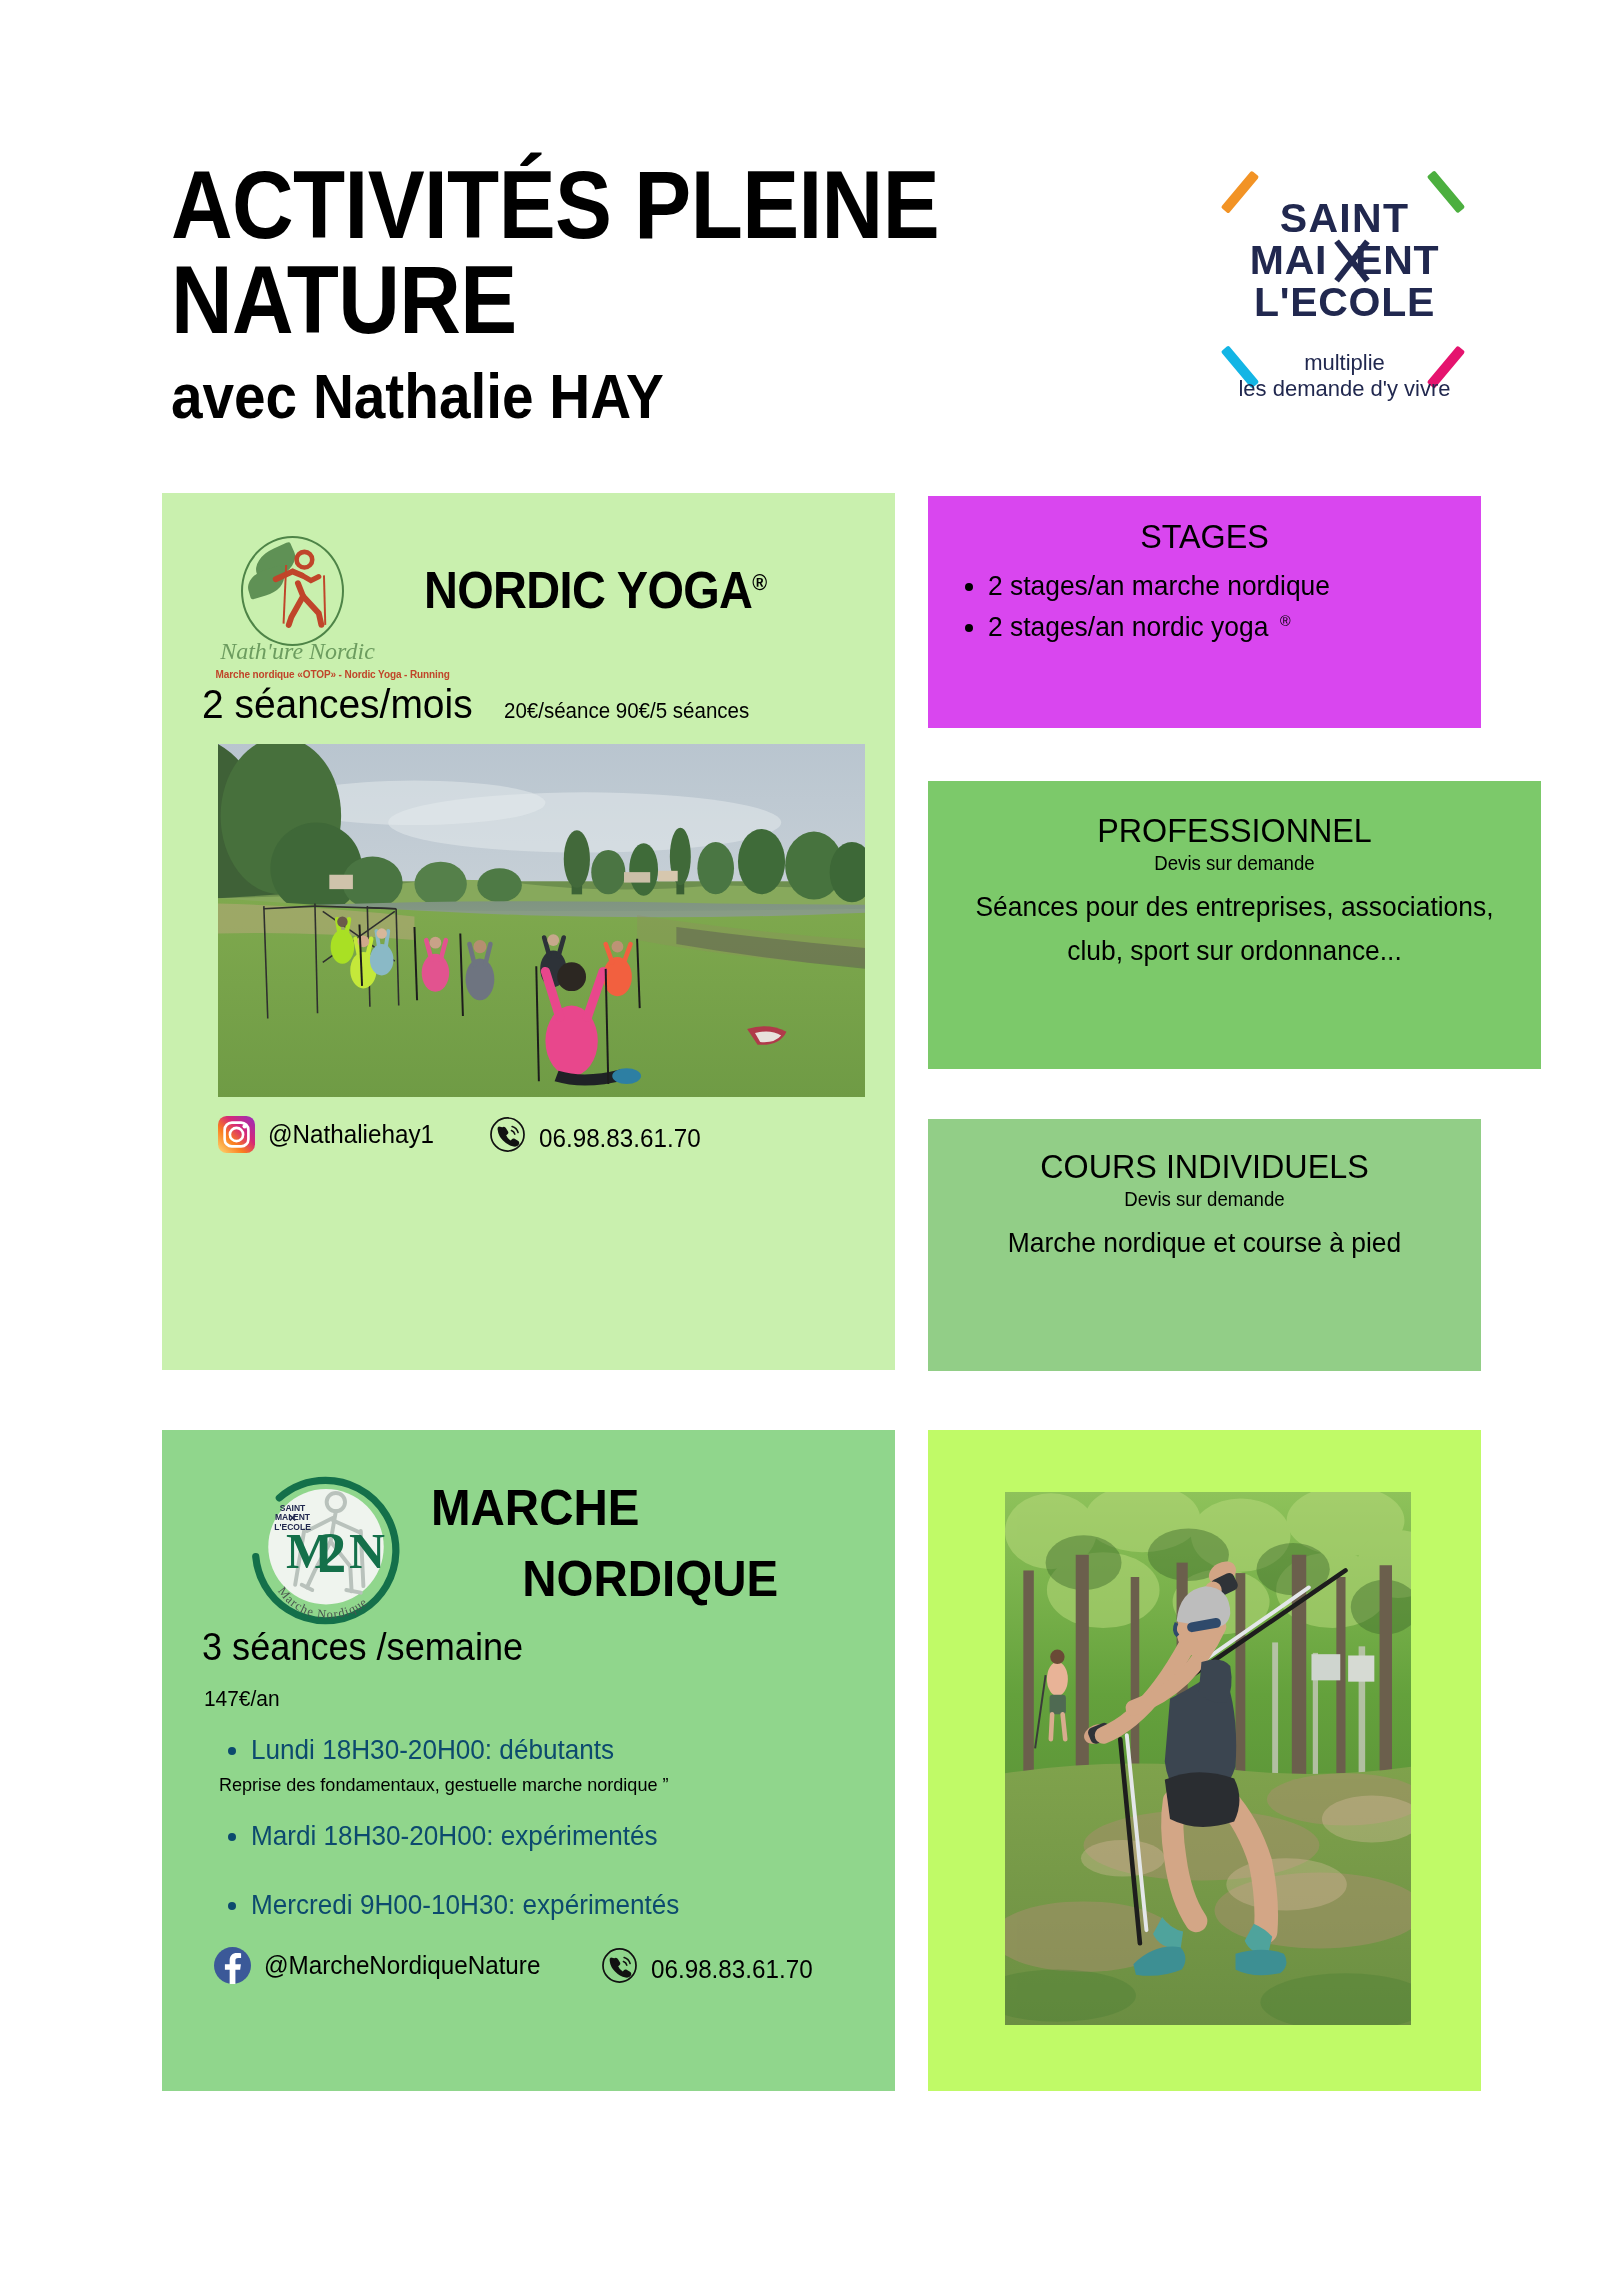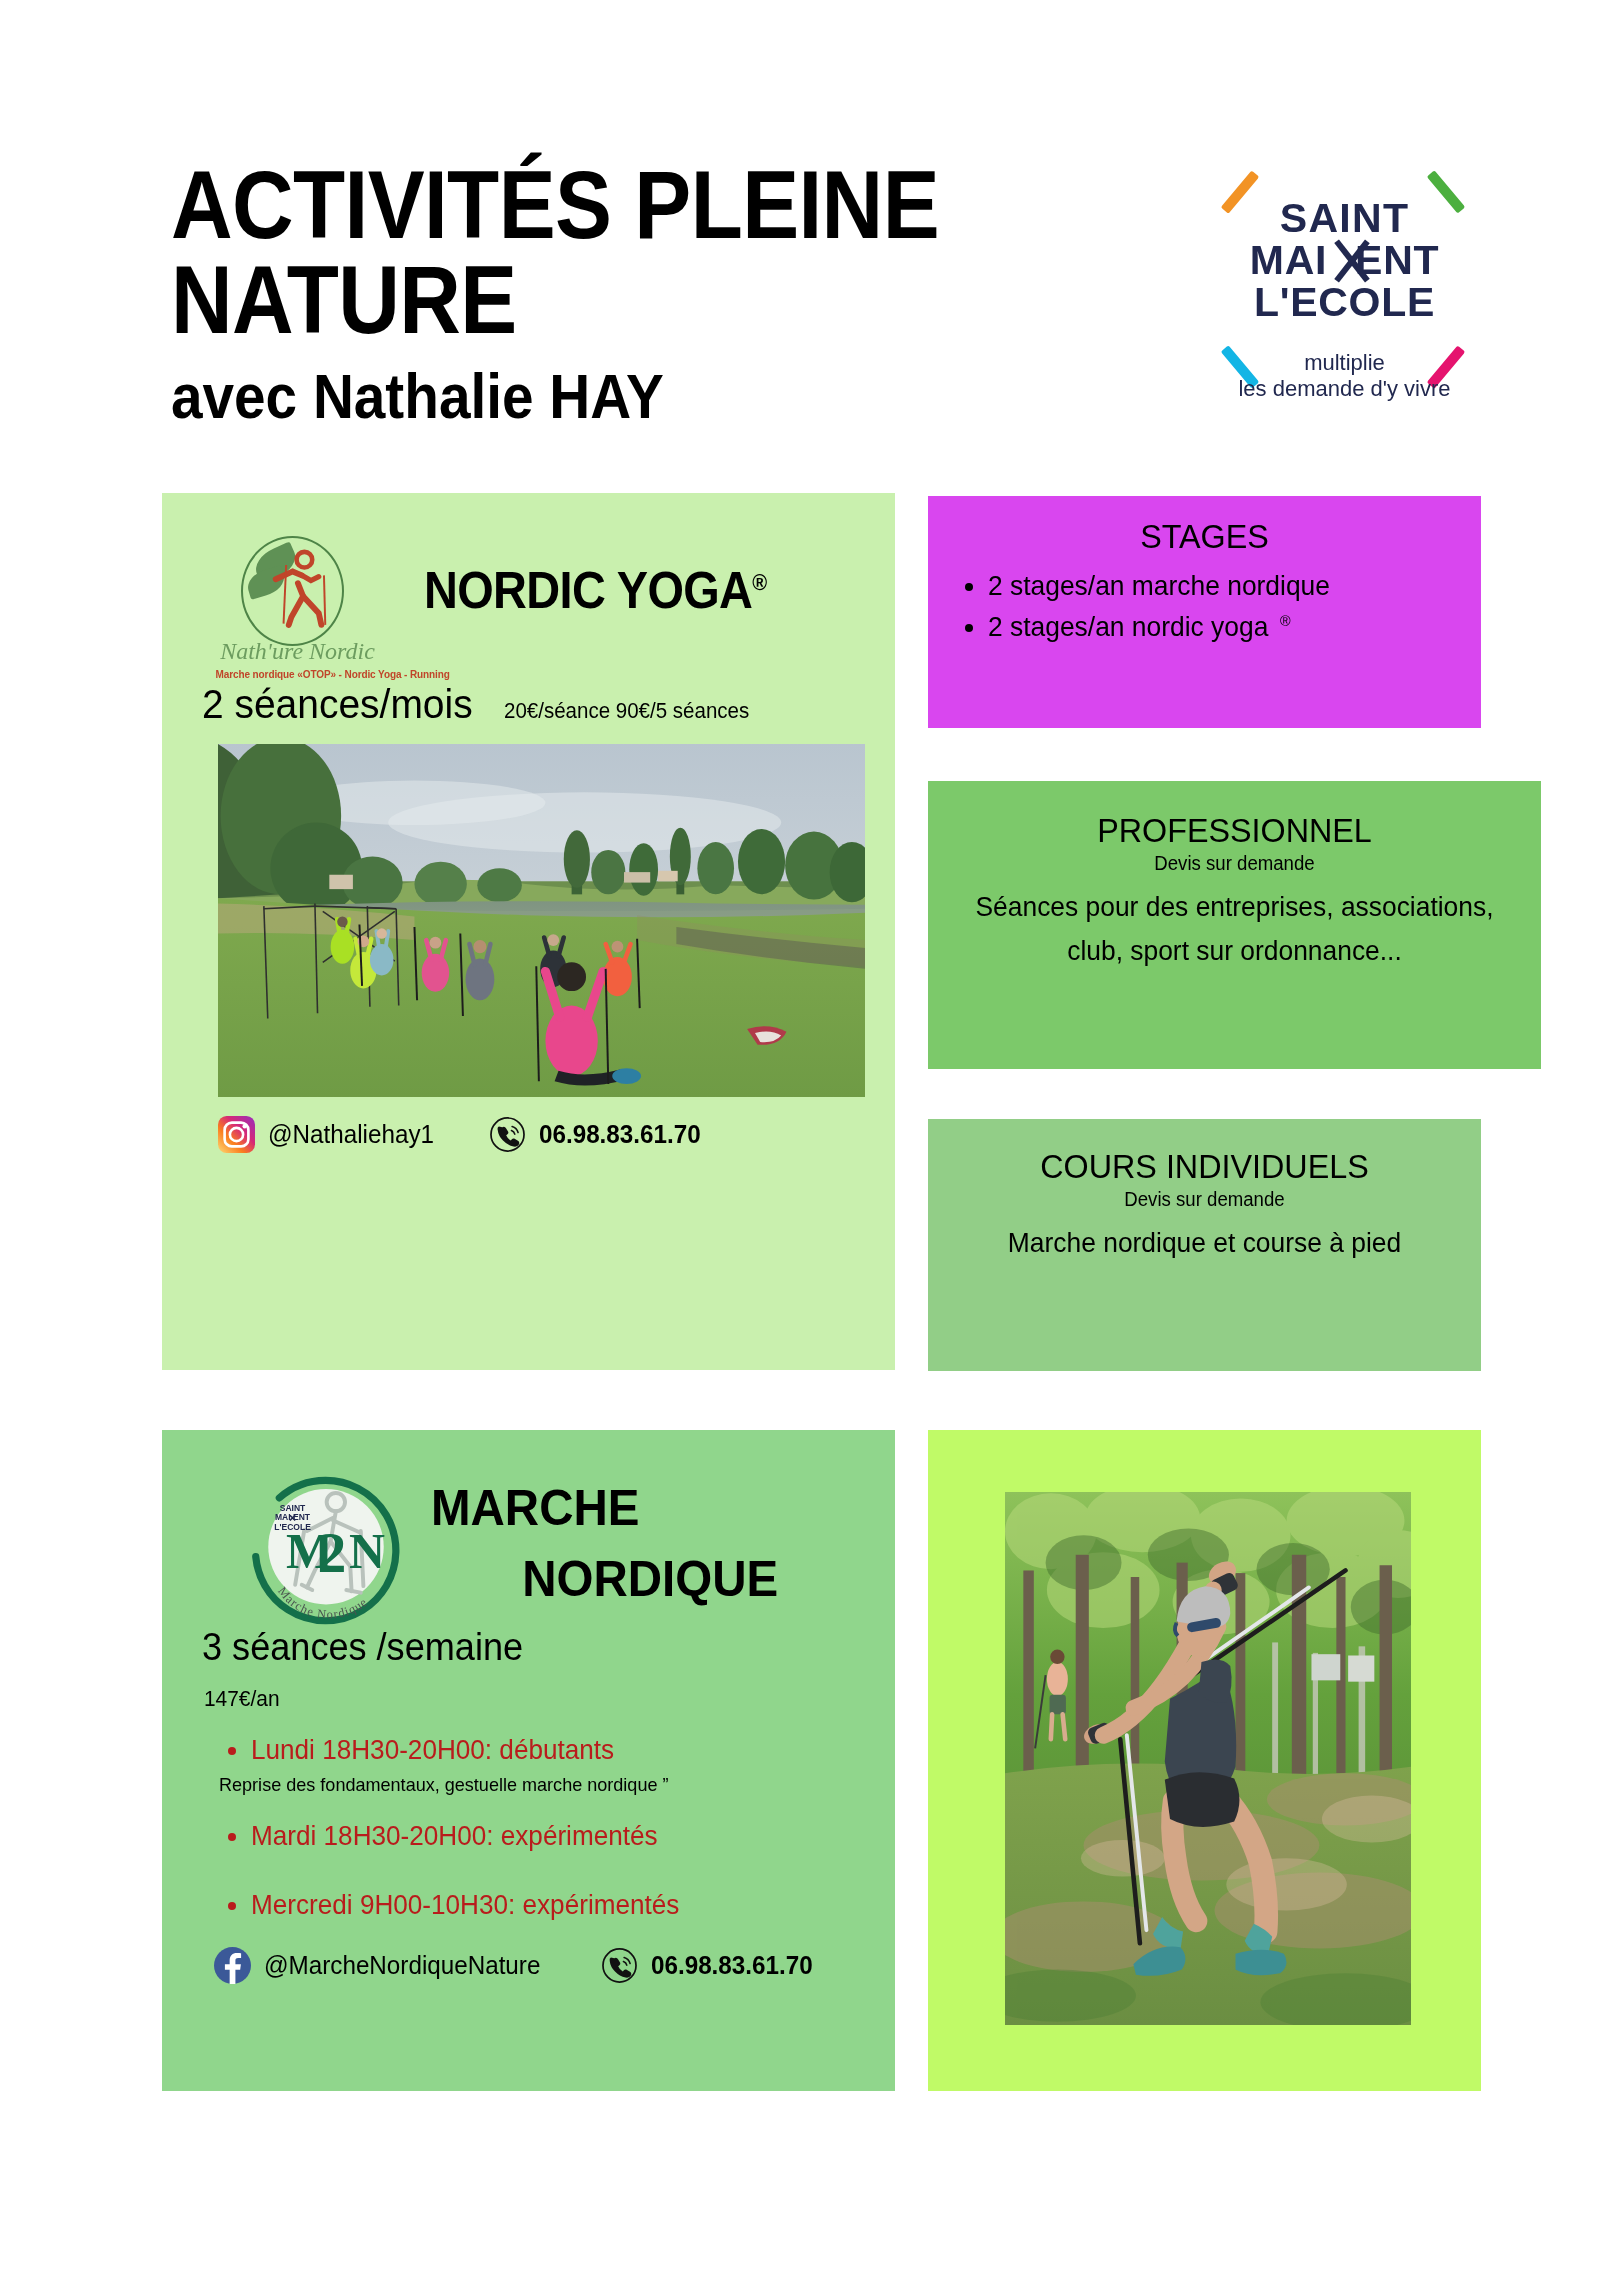--- a/index.html
+++ b/index.html
@@ -253,21 +253,21 @@
   .contacts { margin: 19.6px 0 0 30px; }
   .crow { display: flex; align-items: center; margin-bottom: 19.6px; }
   .crow .txt {
     font-size: 25.5px;
     color: #000;
     margin-left: 13px;
     transform: scaleX(0.95);
     transform-origin: left center;
   }
   .crow .txt2 { margin-left: 46px; }
-  .gap-phone { margin-left: 46px; display: flex; align-items: center; font-weight: bold; }
+  .gap-phone { margin-left: 46px; display: flex; align-items: flex-end; }
 
   .ic { width: 37px; height: 37px; flex: 0 0 auto; }
   .ic svg { display: block; width: 100%; height: 100%; }
 
   
   .rt-title {
     text-align: center;
     font-size: 34px;
     color: #000;
     transform: scaleX(0.95);
@@ -331,21 +331,21 @@
     transform: scaleX(0.95);
     transform-origin: left bottom;
   }
   ul.mlst {
     margin: 22px 0 0 0;
     padding-left: 63px;
     list-style: disc;
   }
   ul.mlst li {
     font-size: 27.5px;
-    color: #b91c1c;
+    color: #0c4a6e;
     margin-bottom: 22px;
   }
   ul.mlst li span { display: inline-block; transform: scaleX(0.95); transform-origin: left center; }
   .m-note {
     margin: -14.4px 0 23.6px 31px;
     font-size: 19px;
     color: #000;
     transform: scaleX(0.95);
     transform-origin: left center;
   }

